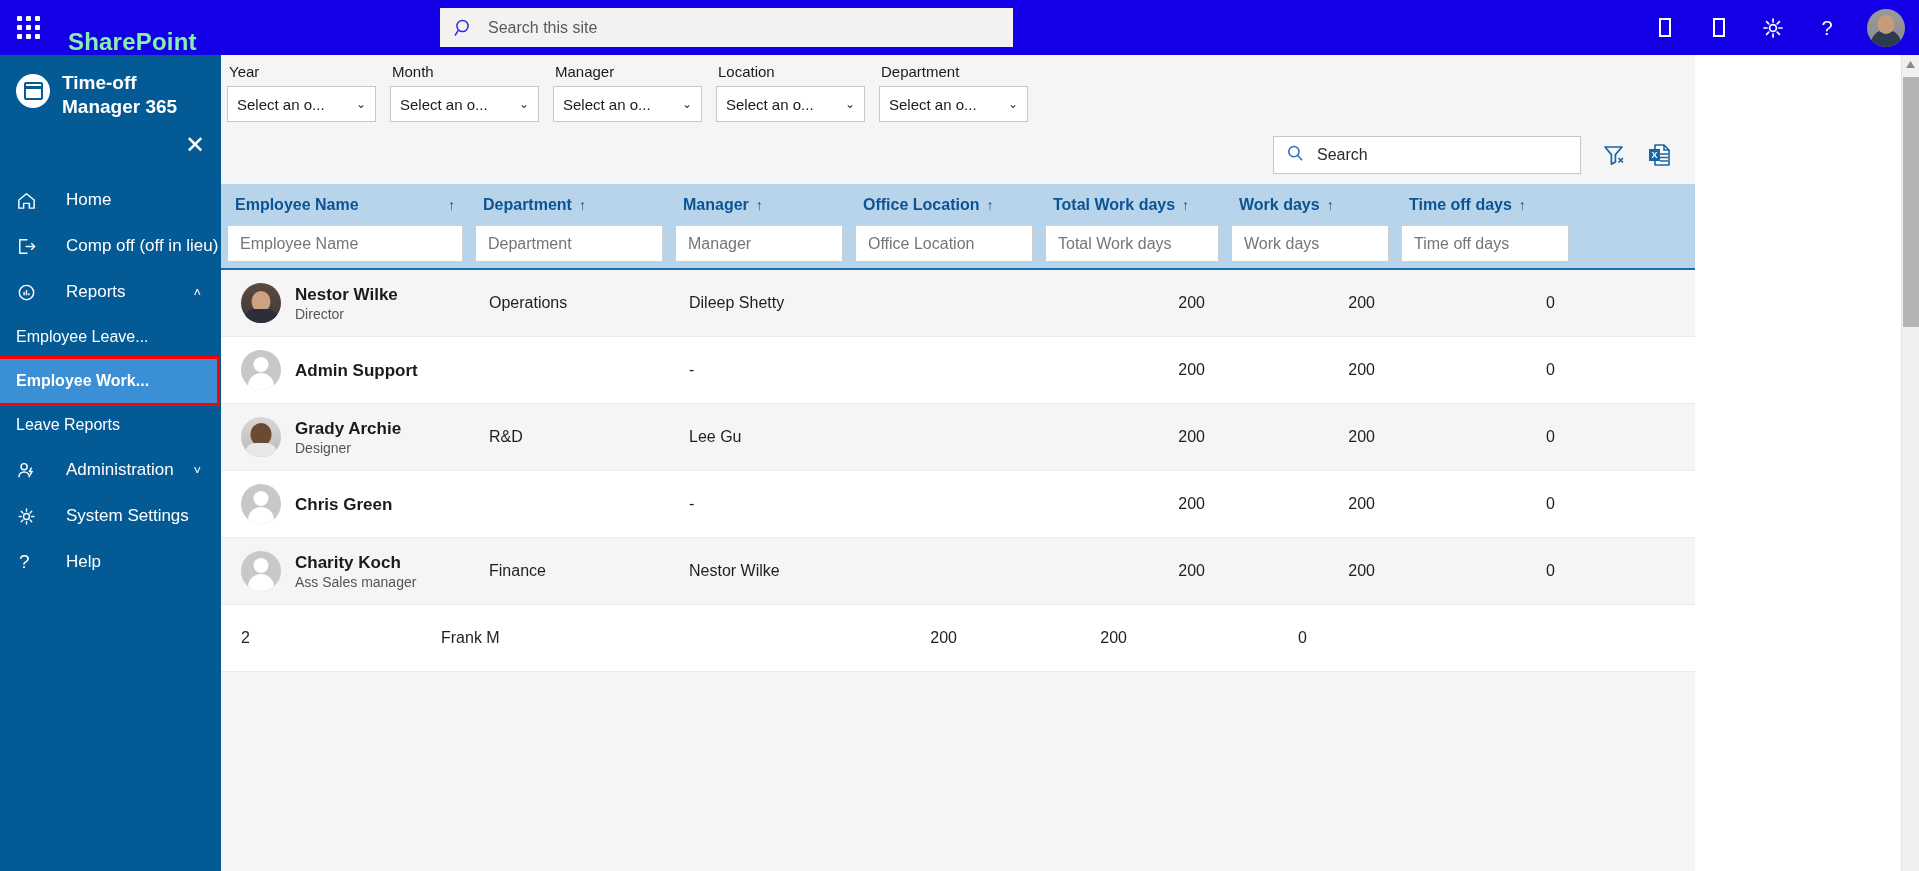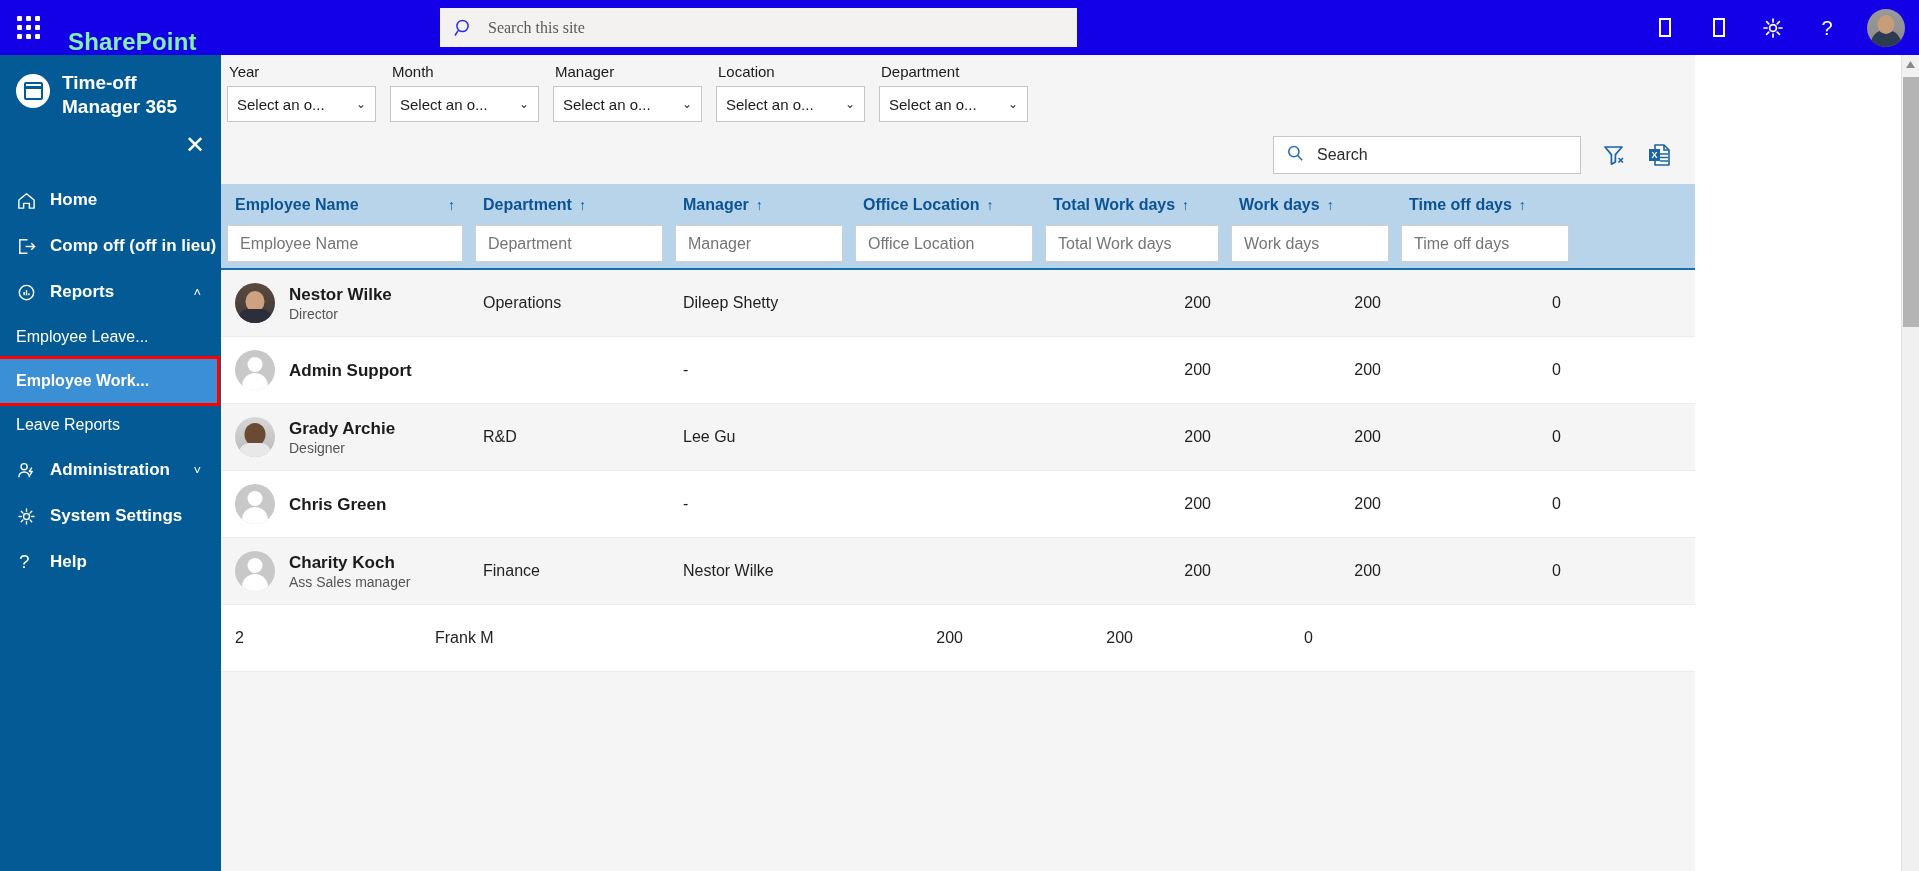--- a/index.html
+++ b/index.html
@@ -28,25 +28,24 @@
     grid-template-rows: repeat(3, 5px);
     gap: 4px;
   }
   .waffle-grid i { display: block; width: 5px; height: 5px; background: #fff; border-radius: 1px; }
   .suite-title {
     color: #86efac; font-size: 24px; font-weight: bold;
     margin-left: 12px; letter-spacing: .2px; margin-top: 28px;
   }
   .suite-search {
     position: absolute; left: 440px; top: 8px;
-    width: 637px; height: 39px;
+    width: 573px; height: 39px;
     background: #f3f2f1;
     display: flex; align-items: center;
     padding: 0 14px;
-    font-family: Liberation Serif, serif;
   }
   .suite-search .mag { margin-right: 14px; flex: 0 0 auto; display:flex; }
   .suite-search span.ph { color: #5a5a5a; font-size: 16px; }
   .suite-icons {
     position: absolute; right: 14px; top: 0; height: 55px;
     display: flex; align-items: center; gap: 26px;
   }
   .suite-icons .ico {
     color: #fff; font-size: 20px; line-height: 1;
     display: flex; align-items: center; justify-content: center;
@@ -112,21 +111,21 @@
   .nav-item {
     display: flex; align-items: center;
     height: 46px; padding-left: 16px;
     color: #fff; font-size: 17px; cursor: pointer;
     position: relative;
   }
   .nav-item .nav-ico {
     width: 26px; flex: 0 0 auto;
     display: flex; align-items: center; justify-content: flex-start;
   }
-  .nav-item .nav-label { margin-left: 8px; font-weight: bold; }
+  .nav-item .nav-label { margin-left: 24px; }
   .nav-item .chev {
     position: absolute; right: 20px; font-size: 13px;
   }
   .nav-sub {
     display: flex; align-items: center;
     height: 44px; padding-left: 16px;
     color: #fff; font-size: 16px; cursor: pointer;
   }
   .nav-sub.active {
     background: #3b8fd4;
@@ -191,21 +190,21 @@
     background: #fff; font-size: 16px; color: #3b3b3b;
     padding: 0 12px; font-family: "Liberation Sans", sans-serif;
     outline: none;
   }
   .row {
     display: flex; align-items: center; height: 67px;
     border-bottom: 1px solid #ececec;
   }
   .row.odd { background: #f5f5f5; }
   .row.even { background: #ffffff; }
-  .cell { padding: 0 14px; font-size: 16px; color: #1f1f1f; }
+  .cell { padding: 0 20px; font-size: 16px; color: #1f1f1f; }
   .cell.num { text-align: right; }
   .emp {
     display: flex; align-items: center; gap: 14px;
   }
   .emp-av {
     width: 40px; height: 40px; border-radius: 50%;
     background: #c8c8c8; flex: 0 0 auto; position: relative; overflow: hidden;
   }
   .emp-av.generic::before {
     content: ""; position: absolute; left: 50%; top: 18%;

